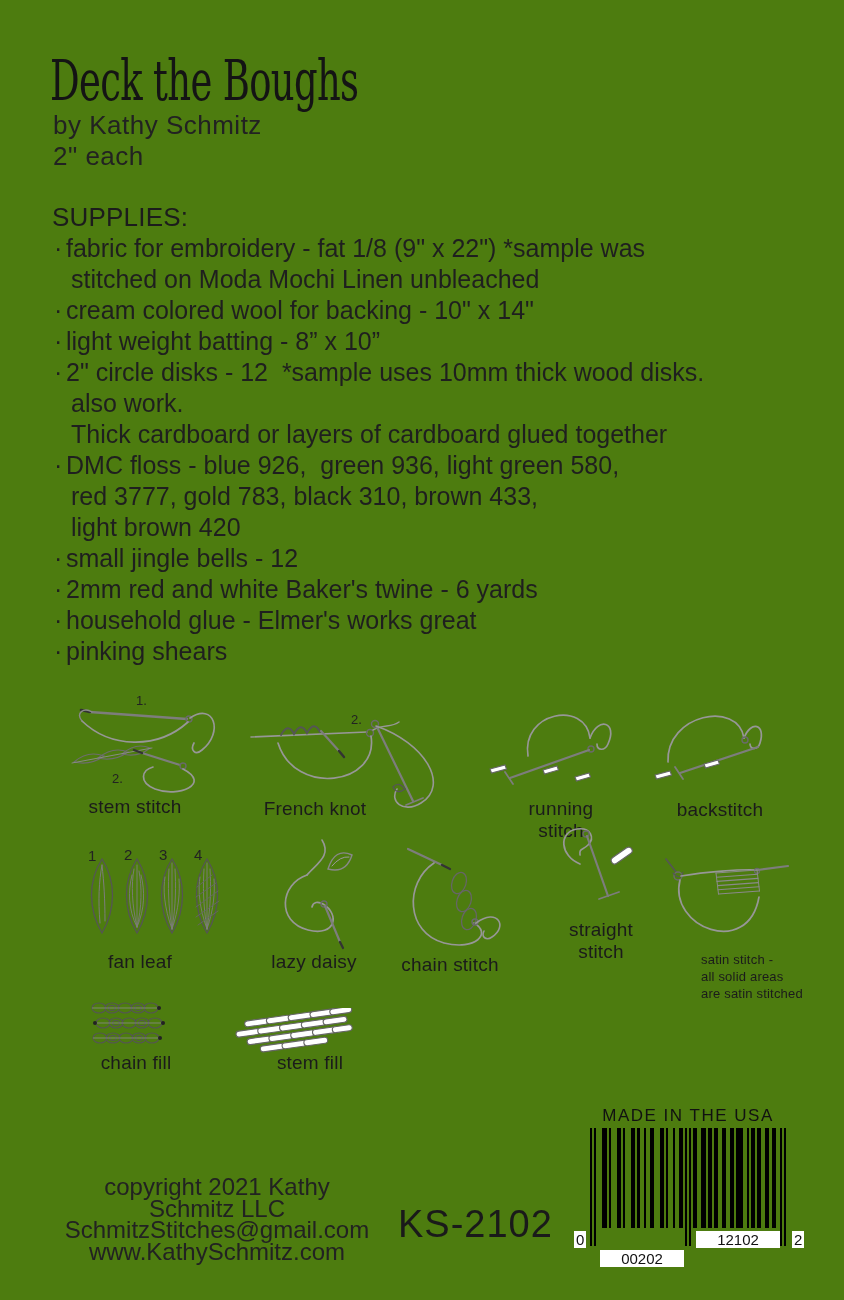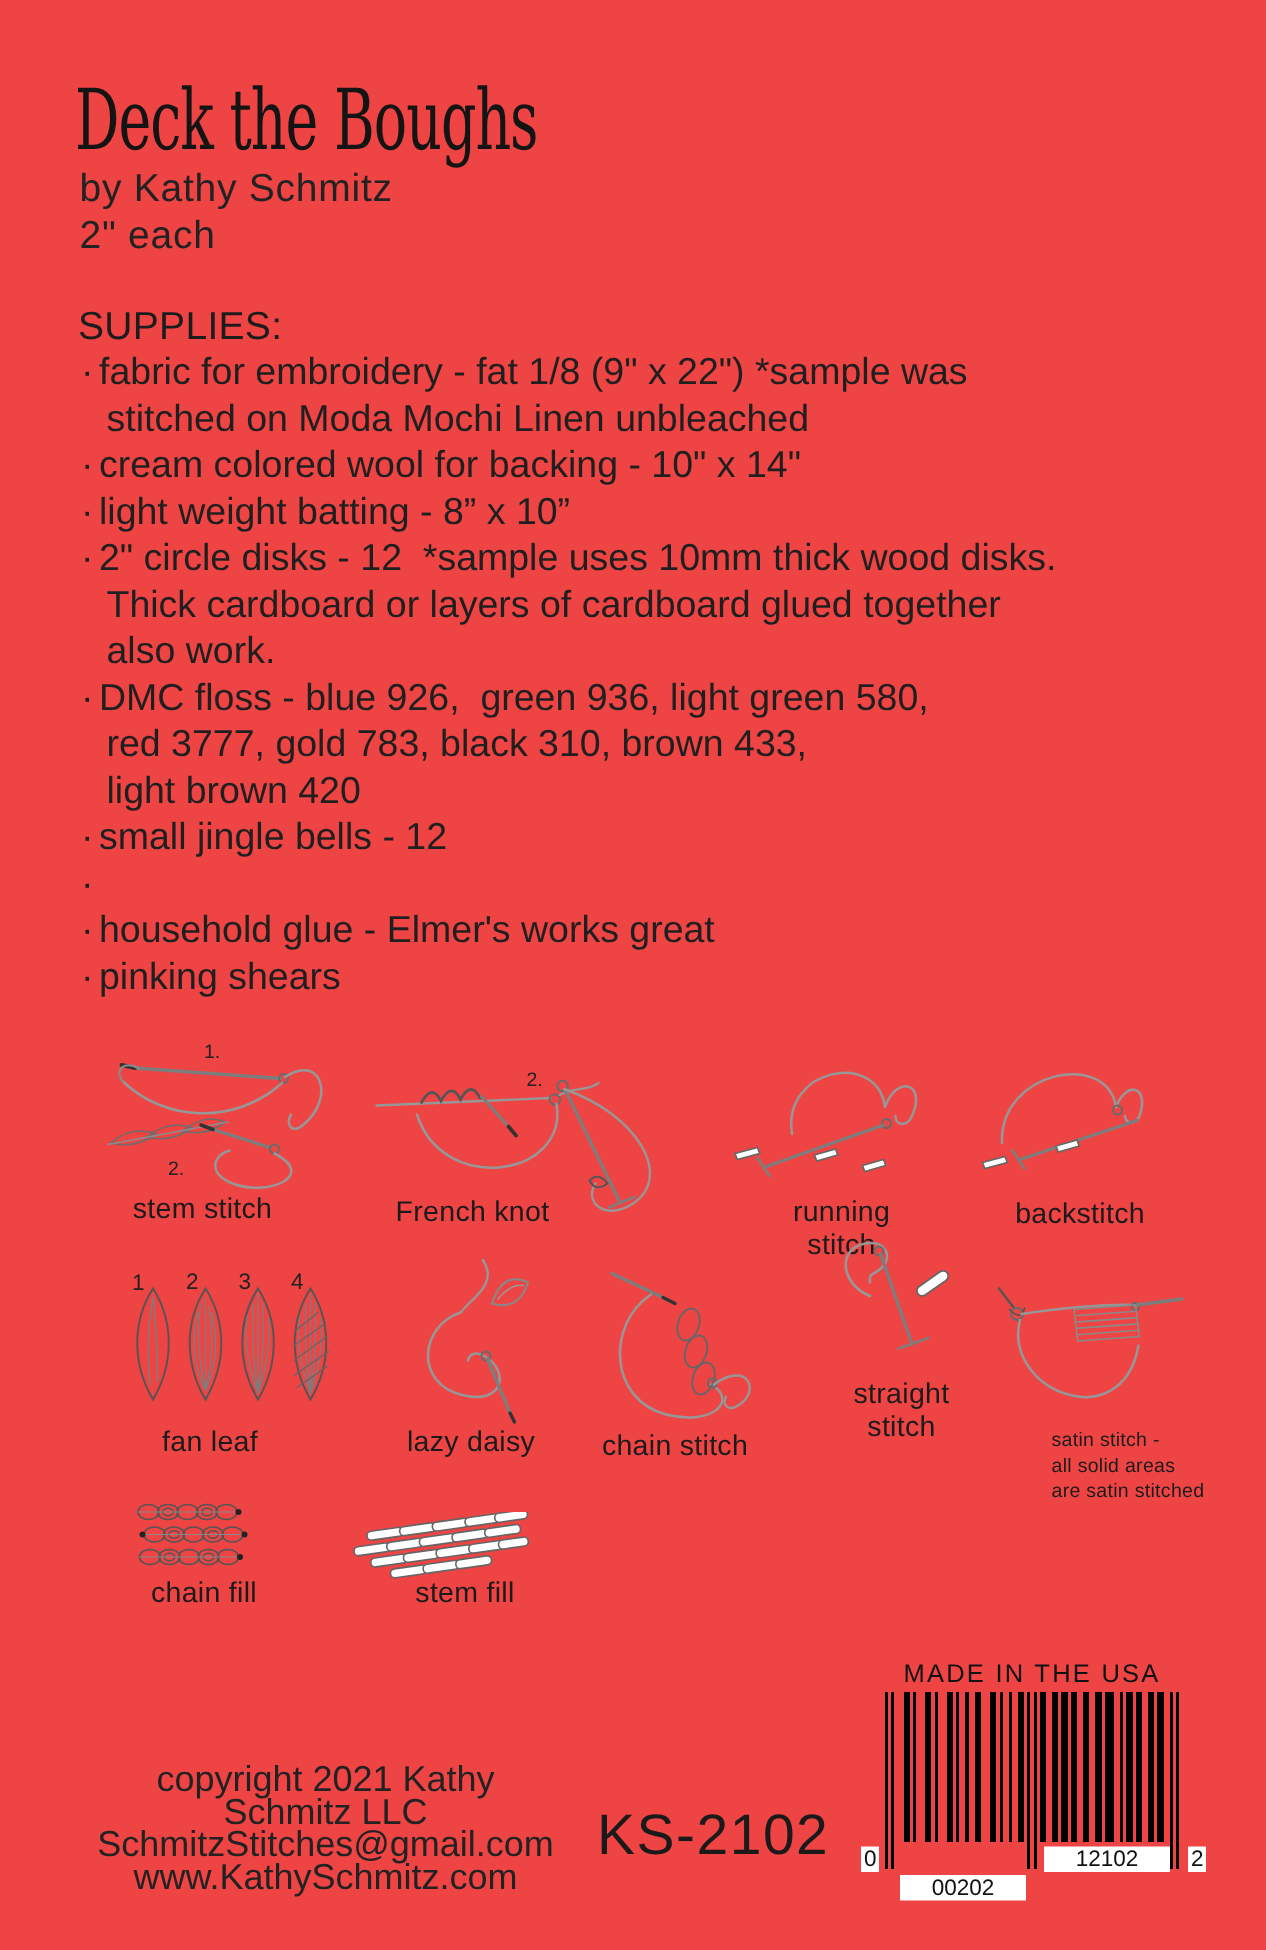--- a/index.html
+++ b/index.html
@@ -1,16 +1,16 @@
 <!DOCTYPE html>
 <html><head>
 <meta charset="utf-8">
 <style>
   html,body{margin:0;padding:0;background:#fff;}
-  .page{position:relative;width:844px;height:1300px;background:#ef4444;overflow:hidden;
+  .page{position:relative;width:844px;height:1300px;background:#4d7c0f;overflow:hidden;
         font-family:"Liberation Sans",sans-serif;color:#1a1a1a;}
   .abs{position:absolute;}
   
   .title{font-family:"DejaVu Serif",serif;font-size:56px;font-weight:500;color:#141414;
          transform:scaleX(0.66);transform-origin:left top;white-space:nowrap;letter-spacing:-1px;}
   .byline{font-size:26px;color:#222;letter-spacing:0.5px;white-space:nowrap;}
   
   .supplies-head{font-size:26px;color:#1c1c1c;letter-spacing:0.2px;}
   .srow{height:31px;font-size:25px;color:#1f1f1f;display:flex;align-items:flex-start;line-height:30px;}
   .srow span{white-space:pre;}
@@ -52,41 +52,42 @@
       </div>
     <div class="srow">
         <span class="bul">·</span>
         <span>light weight batting - 8” x 10”</span>
       </div>
     <div class="srow">
         <span class="bul">·</span>
         <span>2" circle disks - 12  *sample uses 10mm thick wood disks.</span>
       </div>
     <div class="srow cont">
+        <span>also work.</span>
+      </div>
+    <div class="srow cont">
         <span>Thick cardboard or layers of cardboard glued together</span>
       </div>
-    <div class="srow cont">
-        <span>also work.</span>
-      </div>
     <div class="srow">
         <span class="bul">·</span>
         <span>DMC floss - blue 926,  green 936, light green 580,</span>
       </div>
     <div class="srow cont">
         <span>red 3777, gold 783, black 310, brown 433,</span>
       </div>
     <div class="srow cont">
         <span>light brown 420</span>
       </div>
     <div class="srow">
         <span class="bul">·</span>
         <span>small jingle bells - 12</span>
       </div>
     <div class="srow">
         <span class="bul">·</span>
+        <span>2mm red and white Baker's twine - 6 yards</span>
       </div>
     <div class="srow">
         <span class="bul">·</span>
         <span>household glue - Elmer's works great</span>
       </div>
     <div class="srow">
         <span class="bul">·</span>
         <span>pinking shears</span>
       </div>
   </div>

